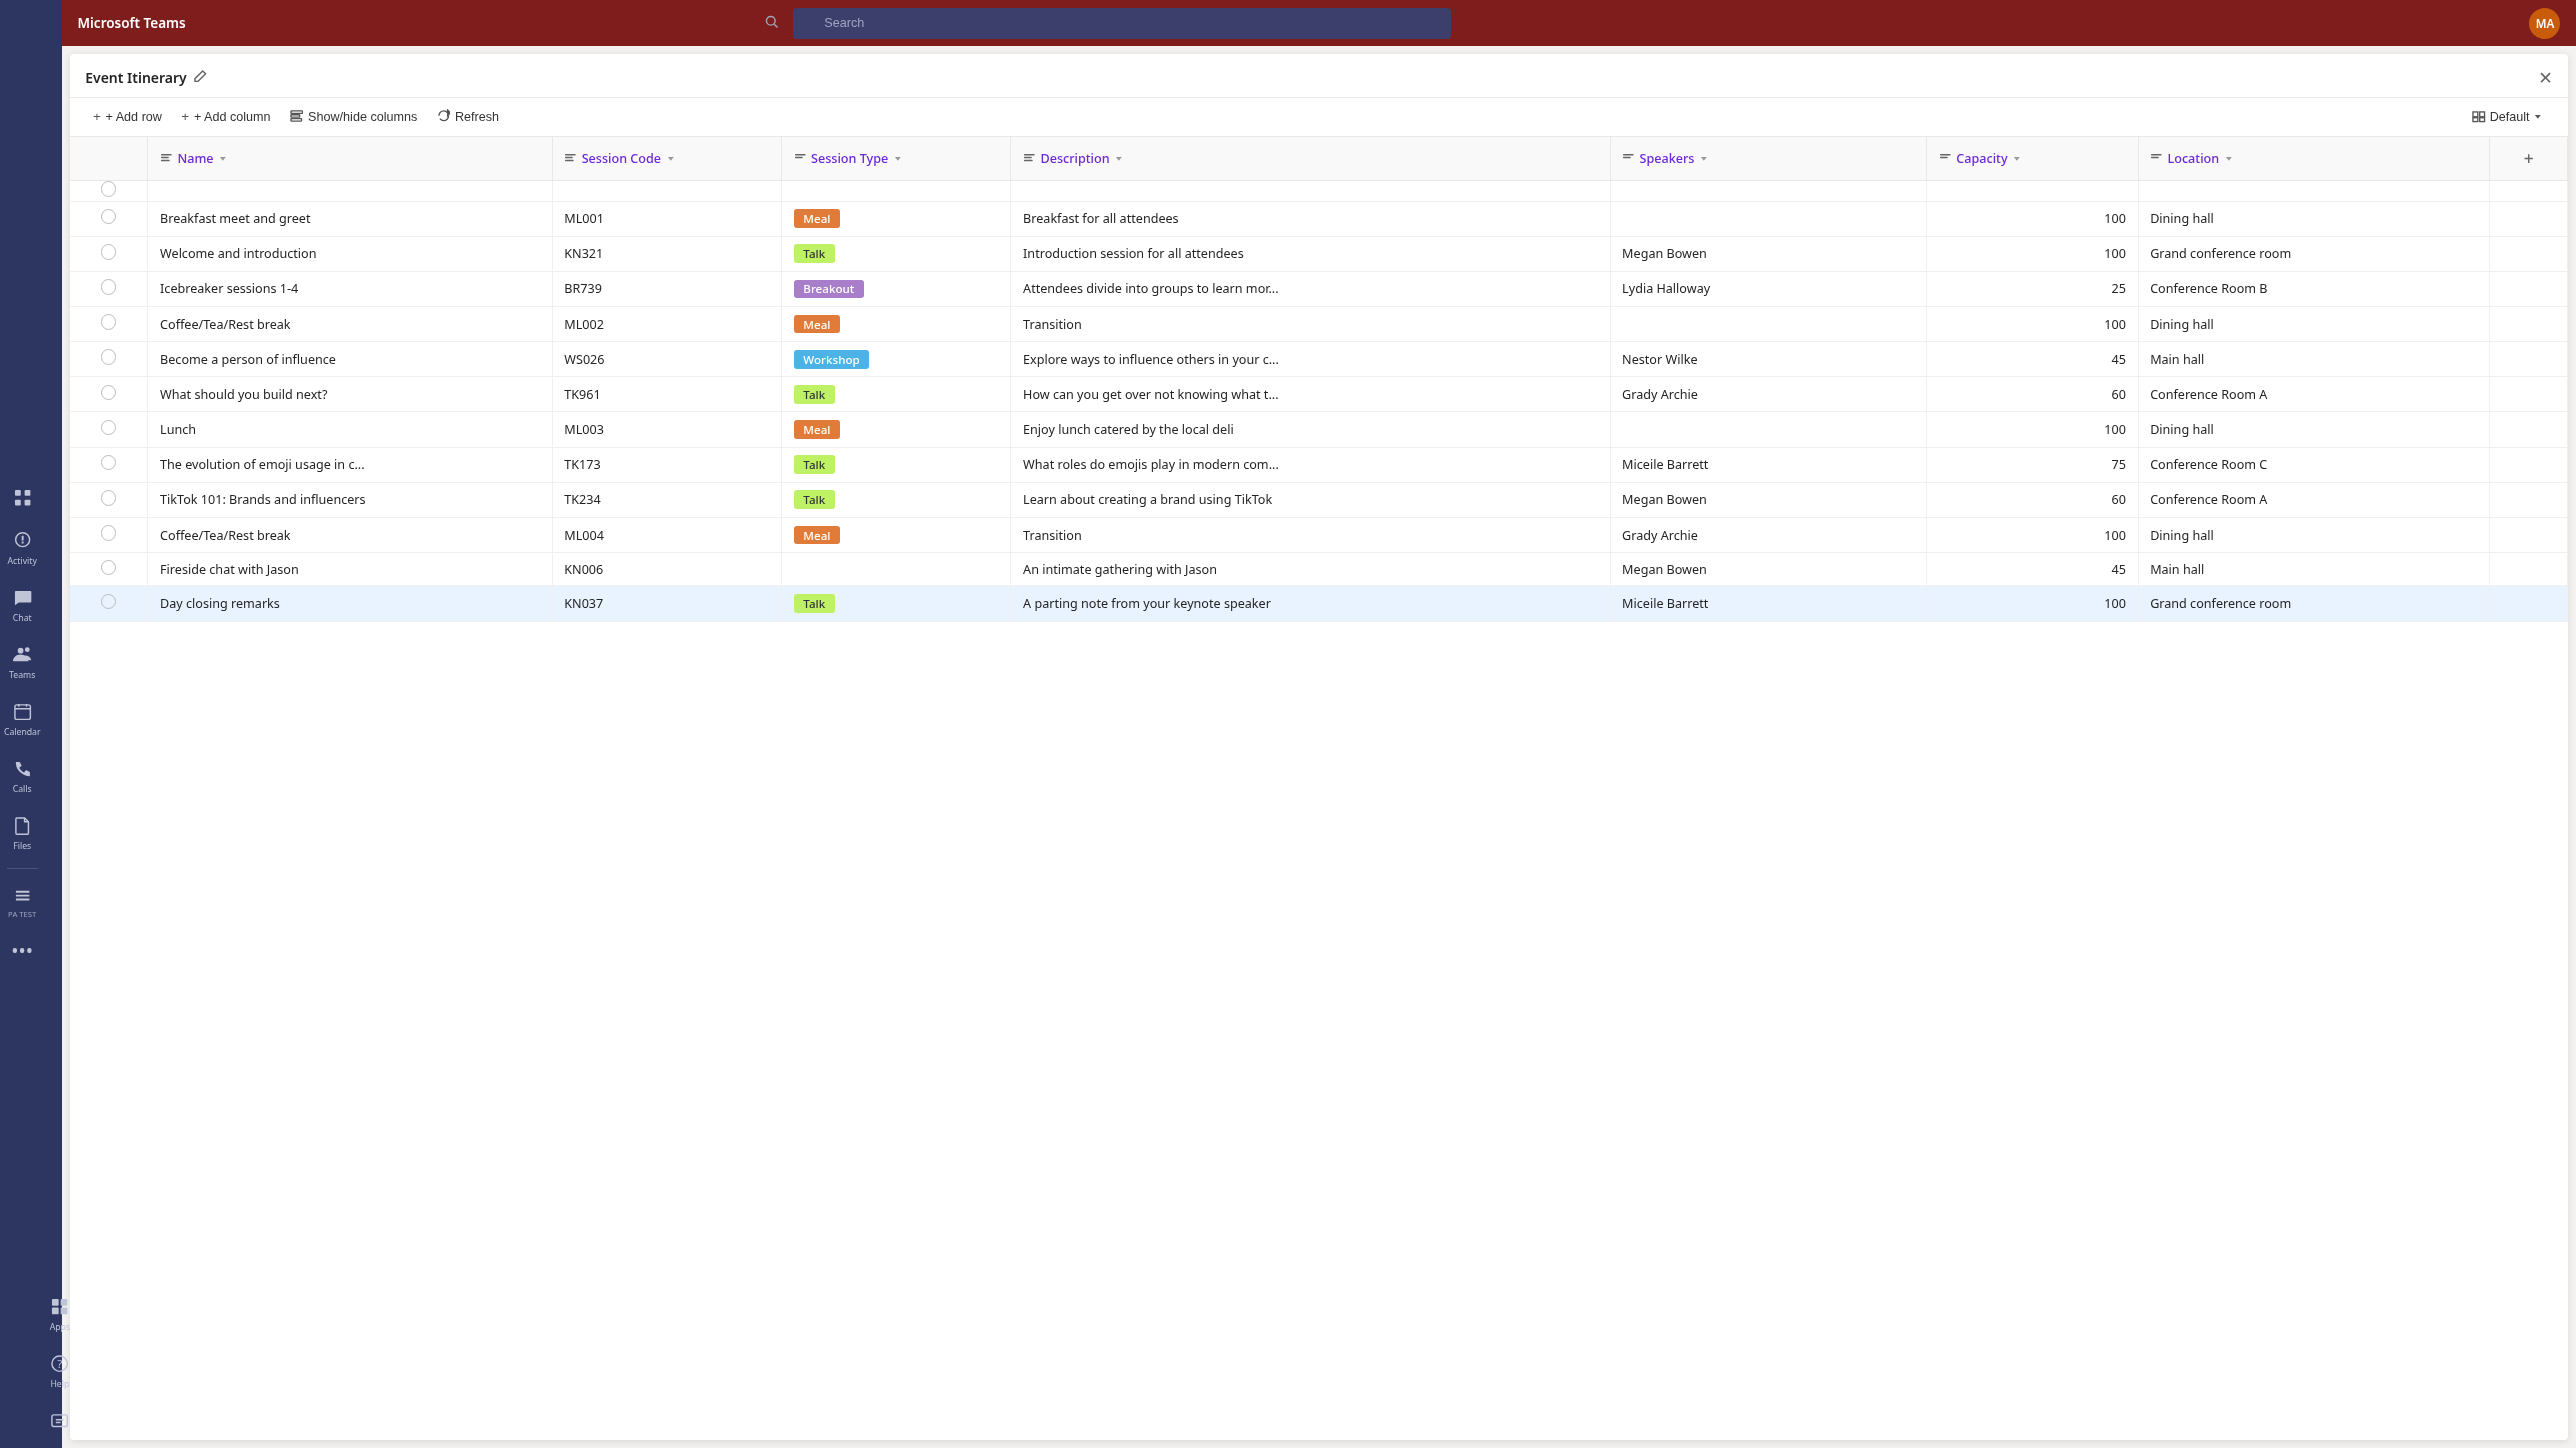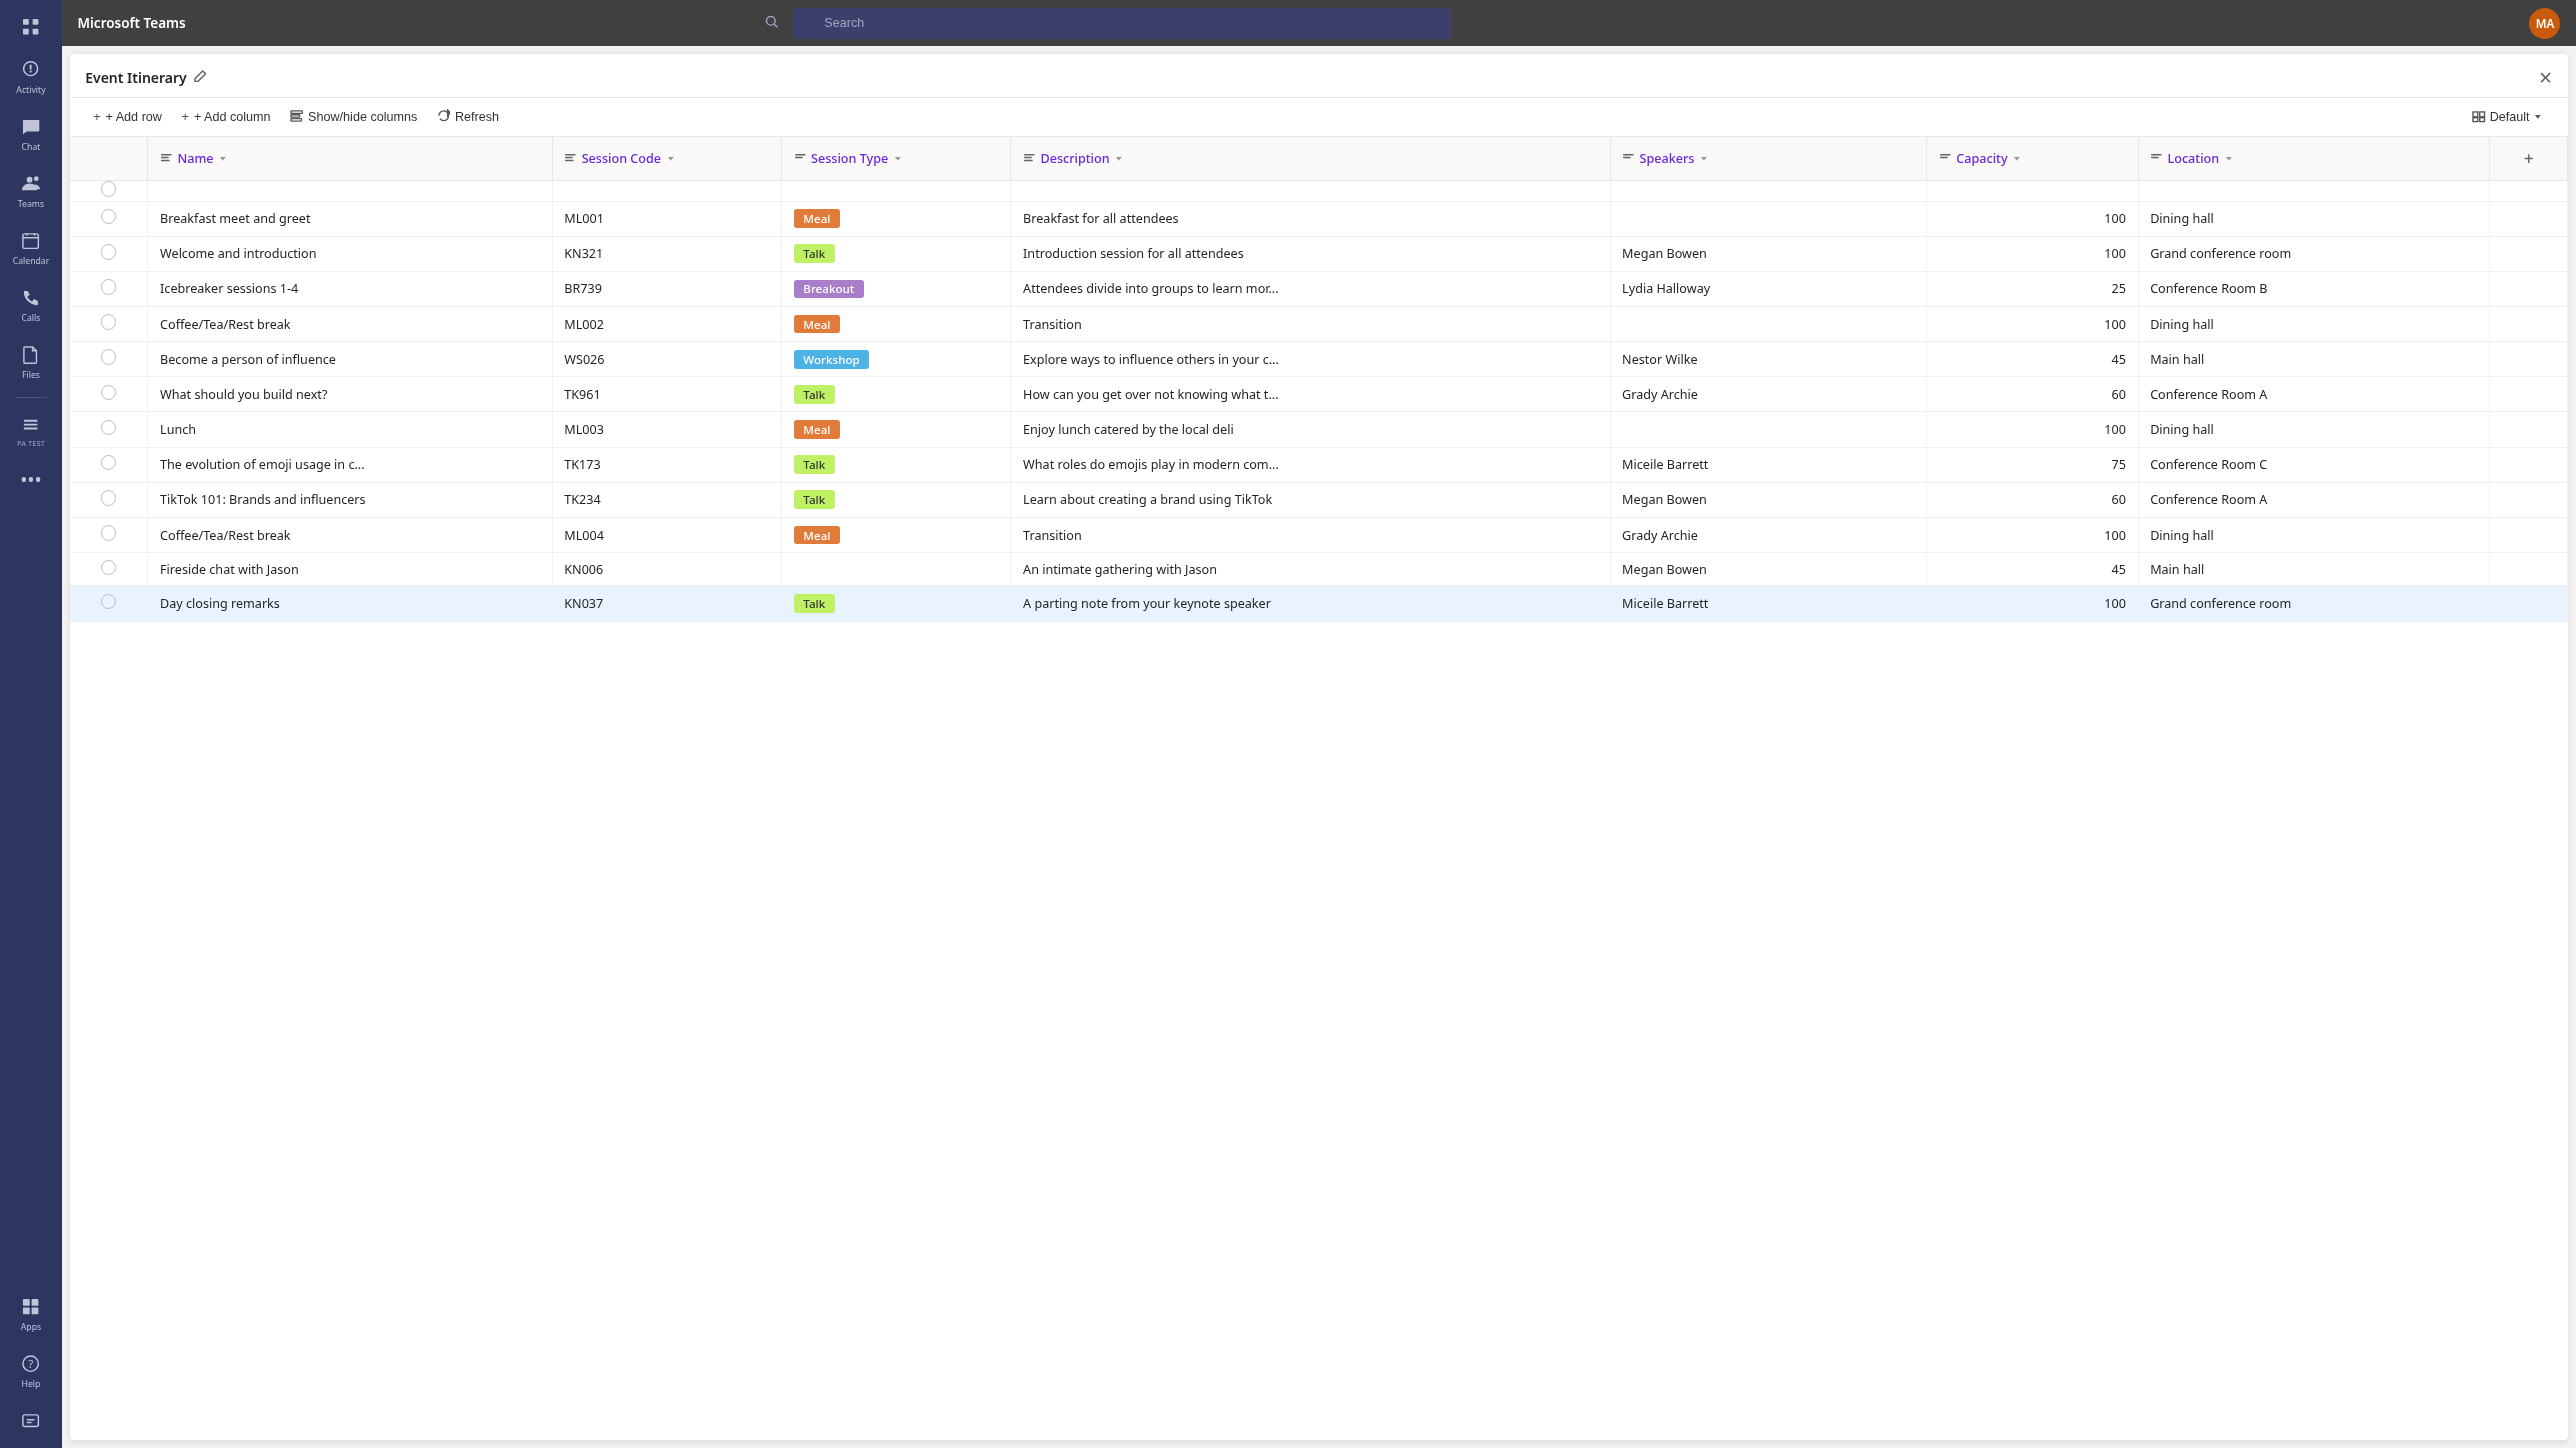--- a/index.html
+++ b/index.html
@@ -3,21 +3,21 @@
   <meta charset="utf-8">
   <style>
     * { box-sizing: border-box; margin: 0; padding: 0; }
     body { font-family: 'Segoe UI', system-ui, sans-serif; background: #f3f2f1; display: flex; height: 100vh; overflow: hidden; }
 
     
     .sidebar {
       width: 62px;
       background: #2d3561;
       display: flex;
-      flex-direction: column;
+      flex-direction: row;
       align-items: center;
       padding: 7.7px 0;
       flex-shrink: 0;
       z-index: 10;
     }
     .sidebar-top {
       display: flex;
       flex-direction: column;
       align-items: center;
       gap: 3.9px;
@@ -63,21 +63,21 @@
     
     .main-area {
       flex: 1;
       display: flex;
       flex-direction: column;
       overflow: hidden;
     }
 
     
     .topbar {
-      background: #404040;
+      background: #7f1d1d;
       height: 46px;
       display: flex;
       align-items: center;
       padding: 0 15.5px;
       gap: 29px;
       flex-shrink: 0;
     }
     .topbar-title {
       color: #fff;
       font-size: 13.5px;

